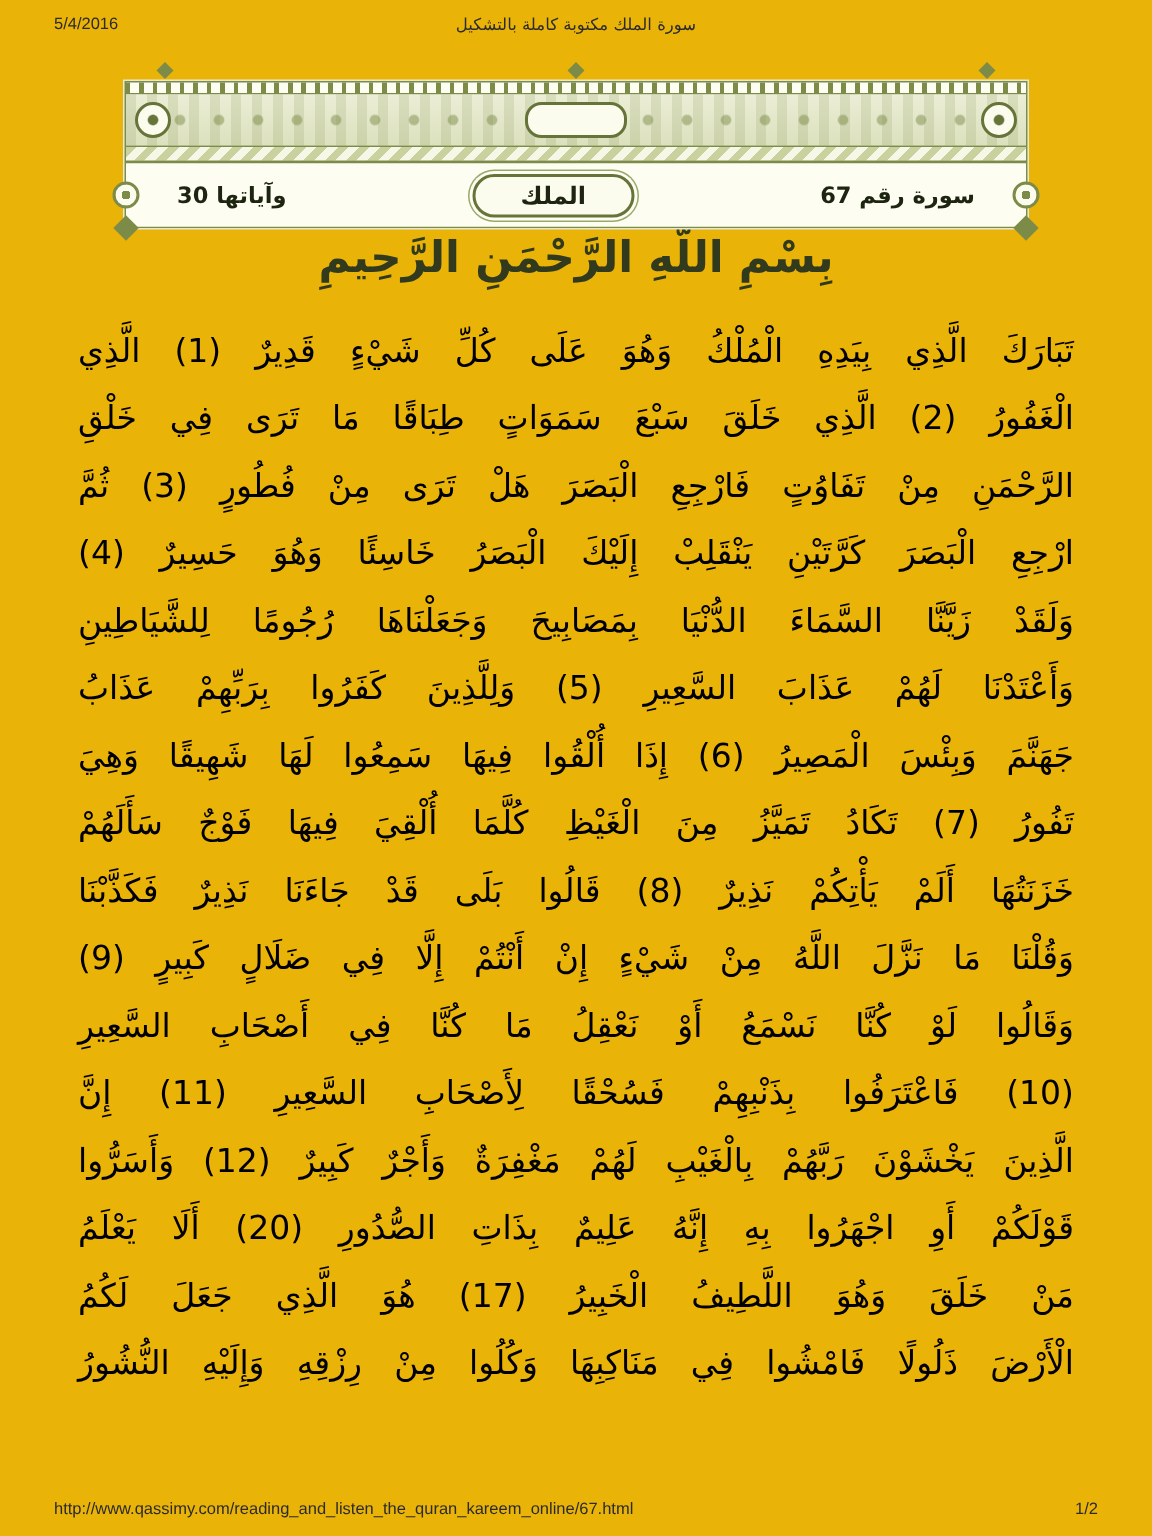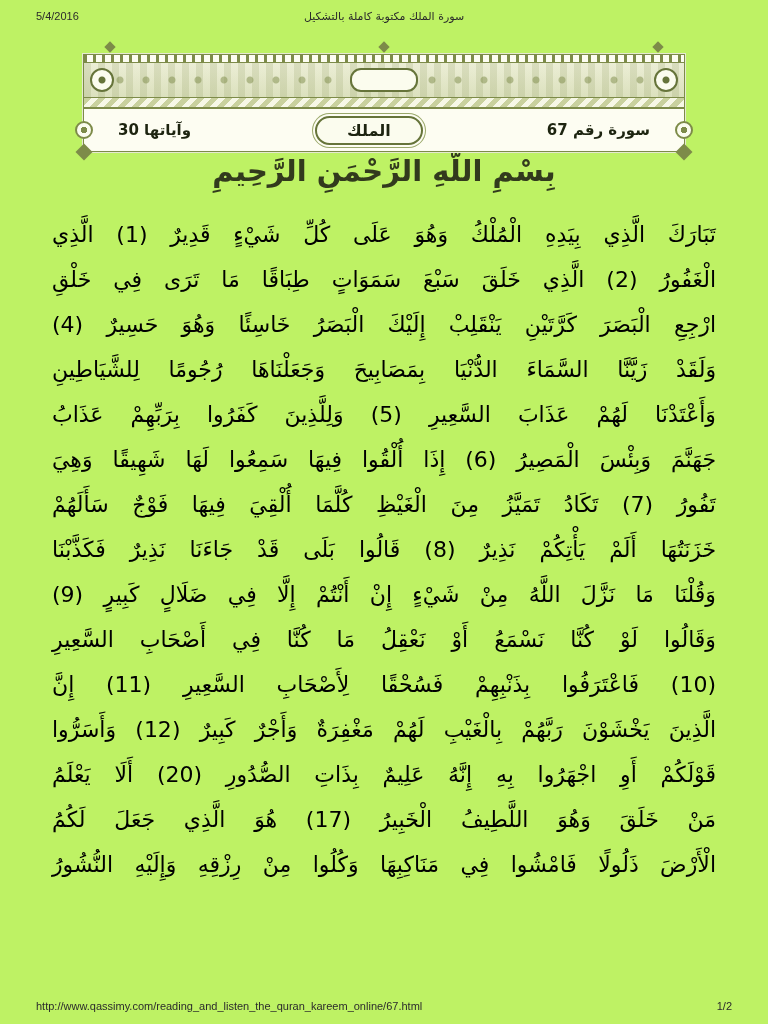--- a/index.html
+++ b/index.html
@@ -1,18 +1,18 @@
 <!DOCTYPE html>
 <html lang="ar"><head>
 <meta charset="utf-8">
 <style>
   html,body{margin:0;padding:0;background:#e9e9e9;}
   .page{
     position:relative;width:768px;height:1024px;margin:0 auto;
-    background:#bef264;overflow:hidden;
+    background:#eab308;overflow:hidden;
     font-family:"Liberation Sans","DejaVu Sans",sans-serif;
     color:#000;
   }
   
   .print-header{position:absolute;top:10px;left:0;right:0;height:16px;font-size:11px;color:#2b2b2b;}
   .print-date{position:absolute;left:36px;top:0;}
   .print-title{position:absolute;left:0;right:0;top:0;text-align:center;direction:rtl;font-family:"DejaVu Sans",sans-serif;font-size:11px;}
   .print-footer{position:absolute;bottom:12px;left:0;right:0;height:14px;font-size:11px;color:#2b2b2b;text-align:right;}
   .print-url{position:absolute;left:36px;bottom:0;}
   .print-pageno{position:absolute;right:36px;bottom:0;}
@@ -120,20 +120,21 @@
 
     <span class="corner-diamond c-left"></span>
     <span class="corner-diamond c-right"></span>
   </div>
 
   <div class="bismillah">بِسْمِ اللَّهِ الرَّحْمَنِ الرَّحِيمِ</div>
 
   <div class="quran">
     <div class="quran-line">تَبَارَكَ الَّذِي بِيَدِهِ الْمُلْكُ وَهُوَ عَلَى كُلِّ شَيْءٍ قَدِيرٌ (1) الَّذِي</div>
     <div class="quran-line">الْغَفُورُ (2) الَّذِي خَلَقَ سَبْعَ سَمَوَاتٍ طِبَاقًا مَا تَرَى فِي خَلْقِ</div>
+    <div class="quran-line">الرَّحْمَنِ مِنْ تَفَاوُتٍ فَارْجِعِ الْبَصَرَ هَلْ تَرَى مِنْ فُطُورٍ (3) ثُمَّ</div>
     <div class="quran-line">ارْجِعِ الْبَصَرَ كَرَّتَيْنِ يَنْقَلِبْ إِلَيْكَ الْبَصَرُ خَاسِئًا وَهُوَ حَسِيرٌ (4)</div>
     <div class="quran-line">وَلَقَدْ زَيَّنَّا السَّمَاءَ الدُّنْيَا بِمَصَابِيحَ وَجَعَلْنَاهَا رُجُومًا لِلشَّيَاطِينِ</div>
     <div class="quran-line">وَأَعْتَدْنَا لَهُمْ عَذَابَ السَّعِيرِ (5) وَلِلَّذِينَ كَفَرُوا بِرَبِّهِمْ عَذَابُ</div>
     <div class="quran-line">جَهَنَّمَ وَبِئْسَ الْمَصِيرُ (6) إِذَا أُلْقُوا فِيهَا سَمِعُوا لَهَا شَهِيقًا وَهِيَ</div>
     <div class="quran-line">تَفُورُ (7) تَكَادُ تَمَيَّزُ مِنَ الْغَيْظِ كُلَّمَا أُلْقِيَ فِيهَا فَوْجٌ سَأَلَهُمْ</div>
     <div class="quran-line">خَزَنَتُهَا أَلَمْ يَأْتِكُمْ نَذِيرٌ (8) قَالُوا بَلَى قَدْ جَاءَنَا نَذِيرٌ فَكَذَّبْنَا</div>
     <div class="quran-line">وَقُلْنَا مَا نَزَّلَ اللَّهُ مِنْ شَيْءٍ إِنْ أَنْتُمْ إِلَّا فِي ضَلَالٍ كَبِيرٍ (9)</div>
     <div class="quran-line">وَقَالُوا لَوْ كُنَّا نَسْمَعُ أَوْ نَعْقِلُ مَا كُنَّا فِي أَصْحَابِ السَّعِيرِ</div>
     <div class="quran-line">(10) فَاعْتَرَفُوا بِذَنْبِهِمْ فَسُحْقًا لِأَصْحَابِ السَّعِيرِ (11) إِنَّ</div>
     <div class="quran-line">الَّذِينَ يَخْشَوْنَ رَبَّهُمْ بِالْغَيْبِ لَهُمْ مَغْفِرَةٌ وَأَجْرٌ كَبِيرٌ (12) وَأَسَرُّوا</div>

